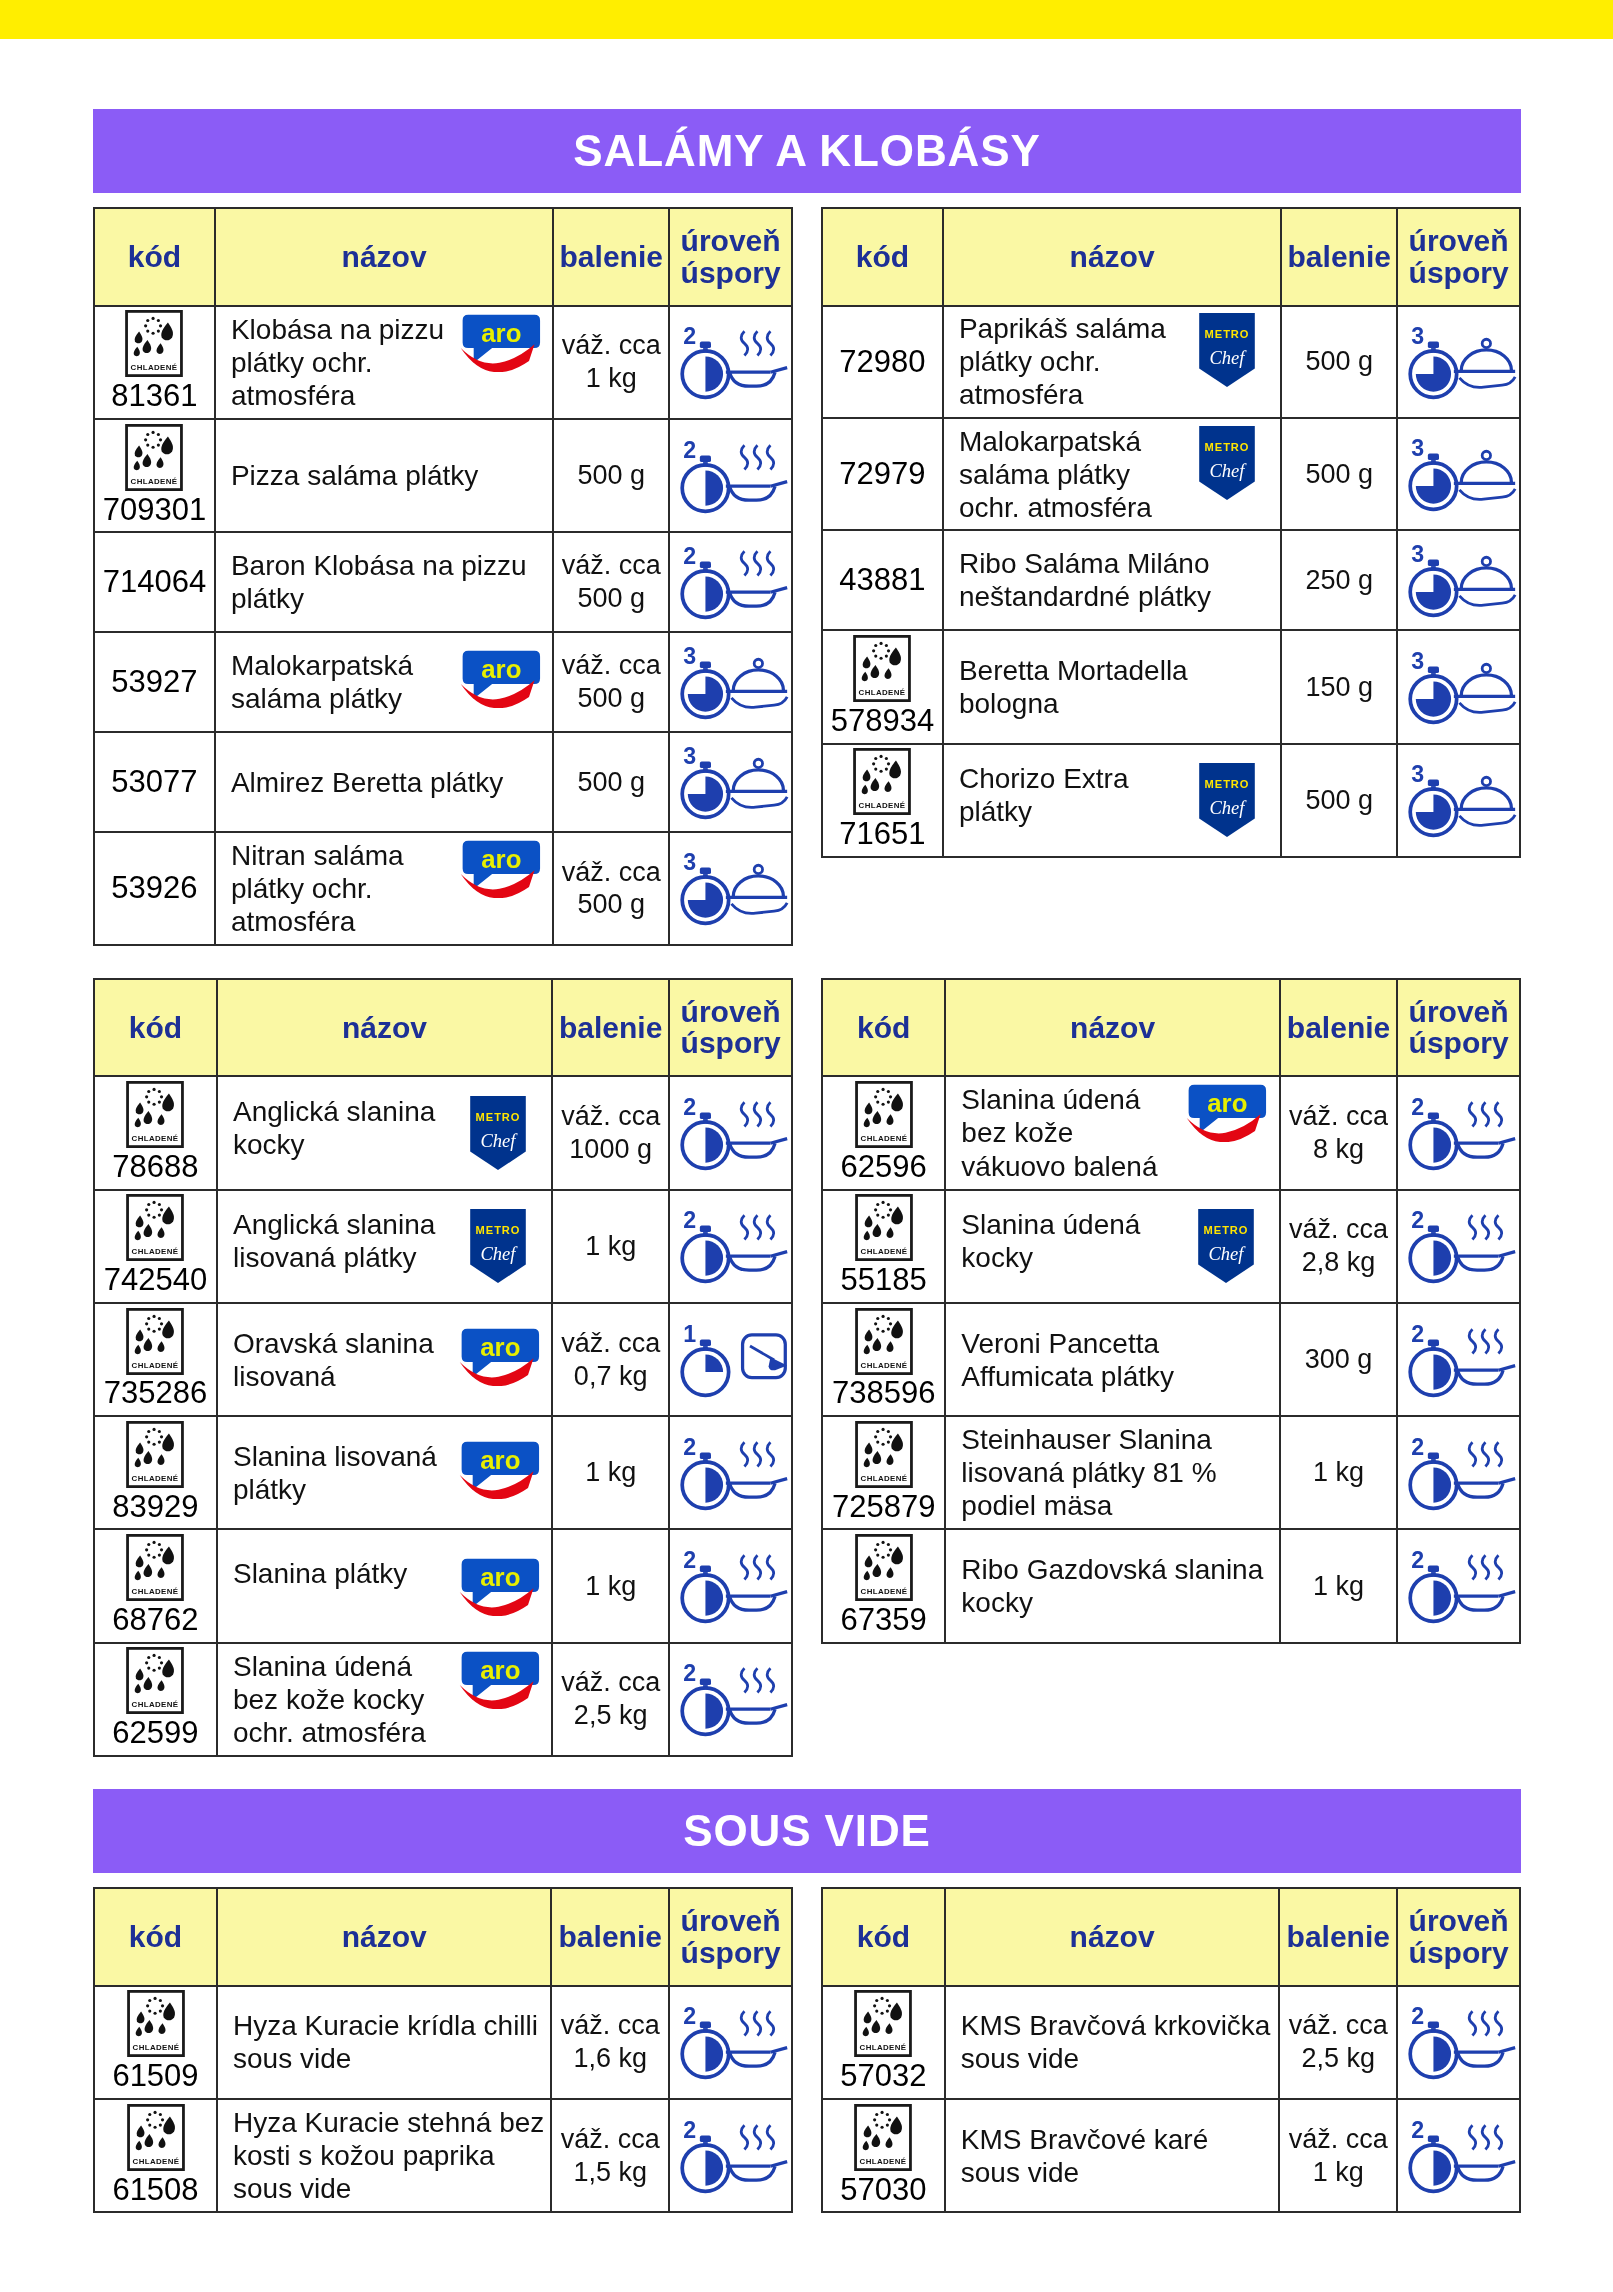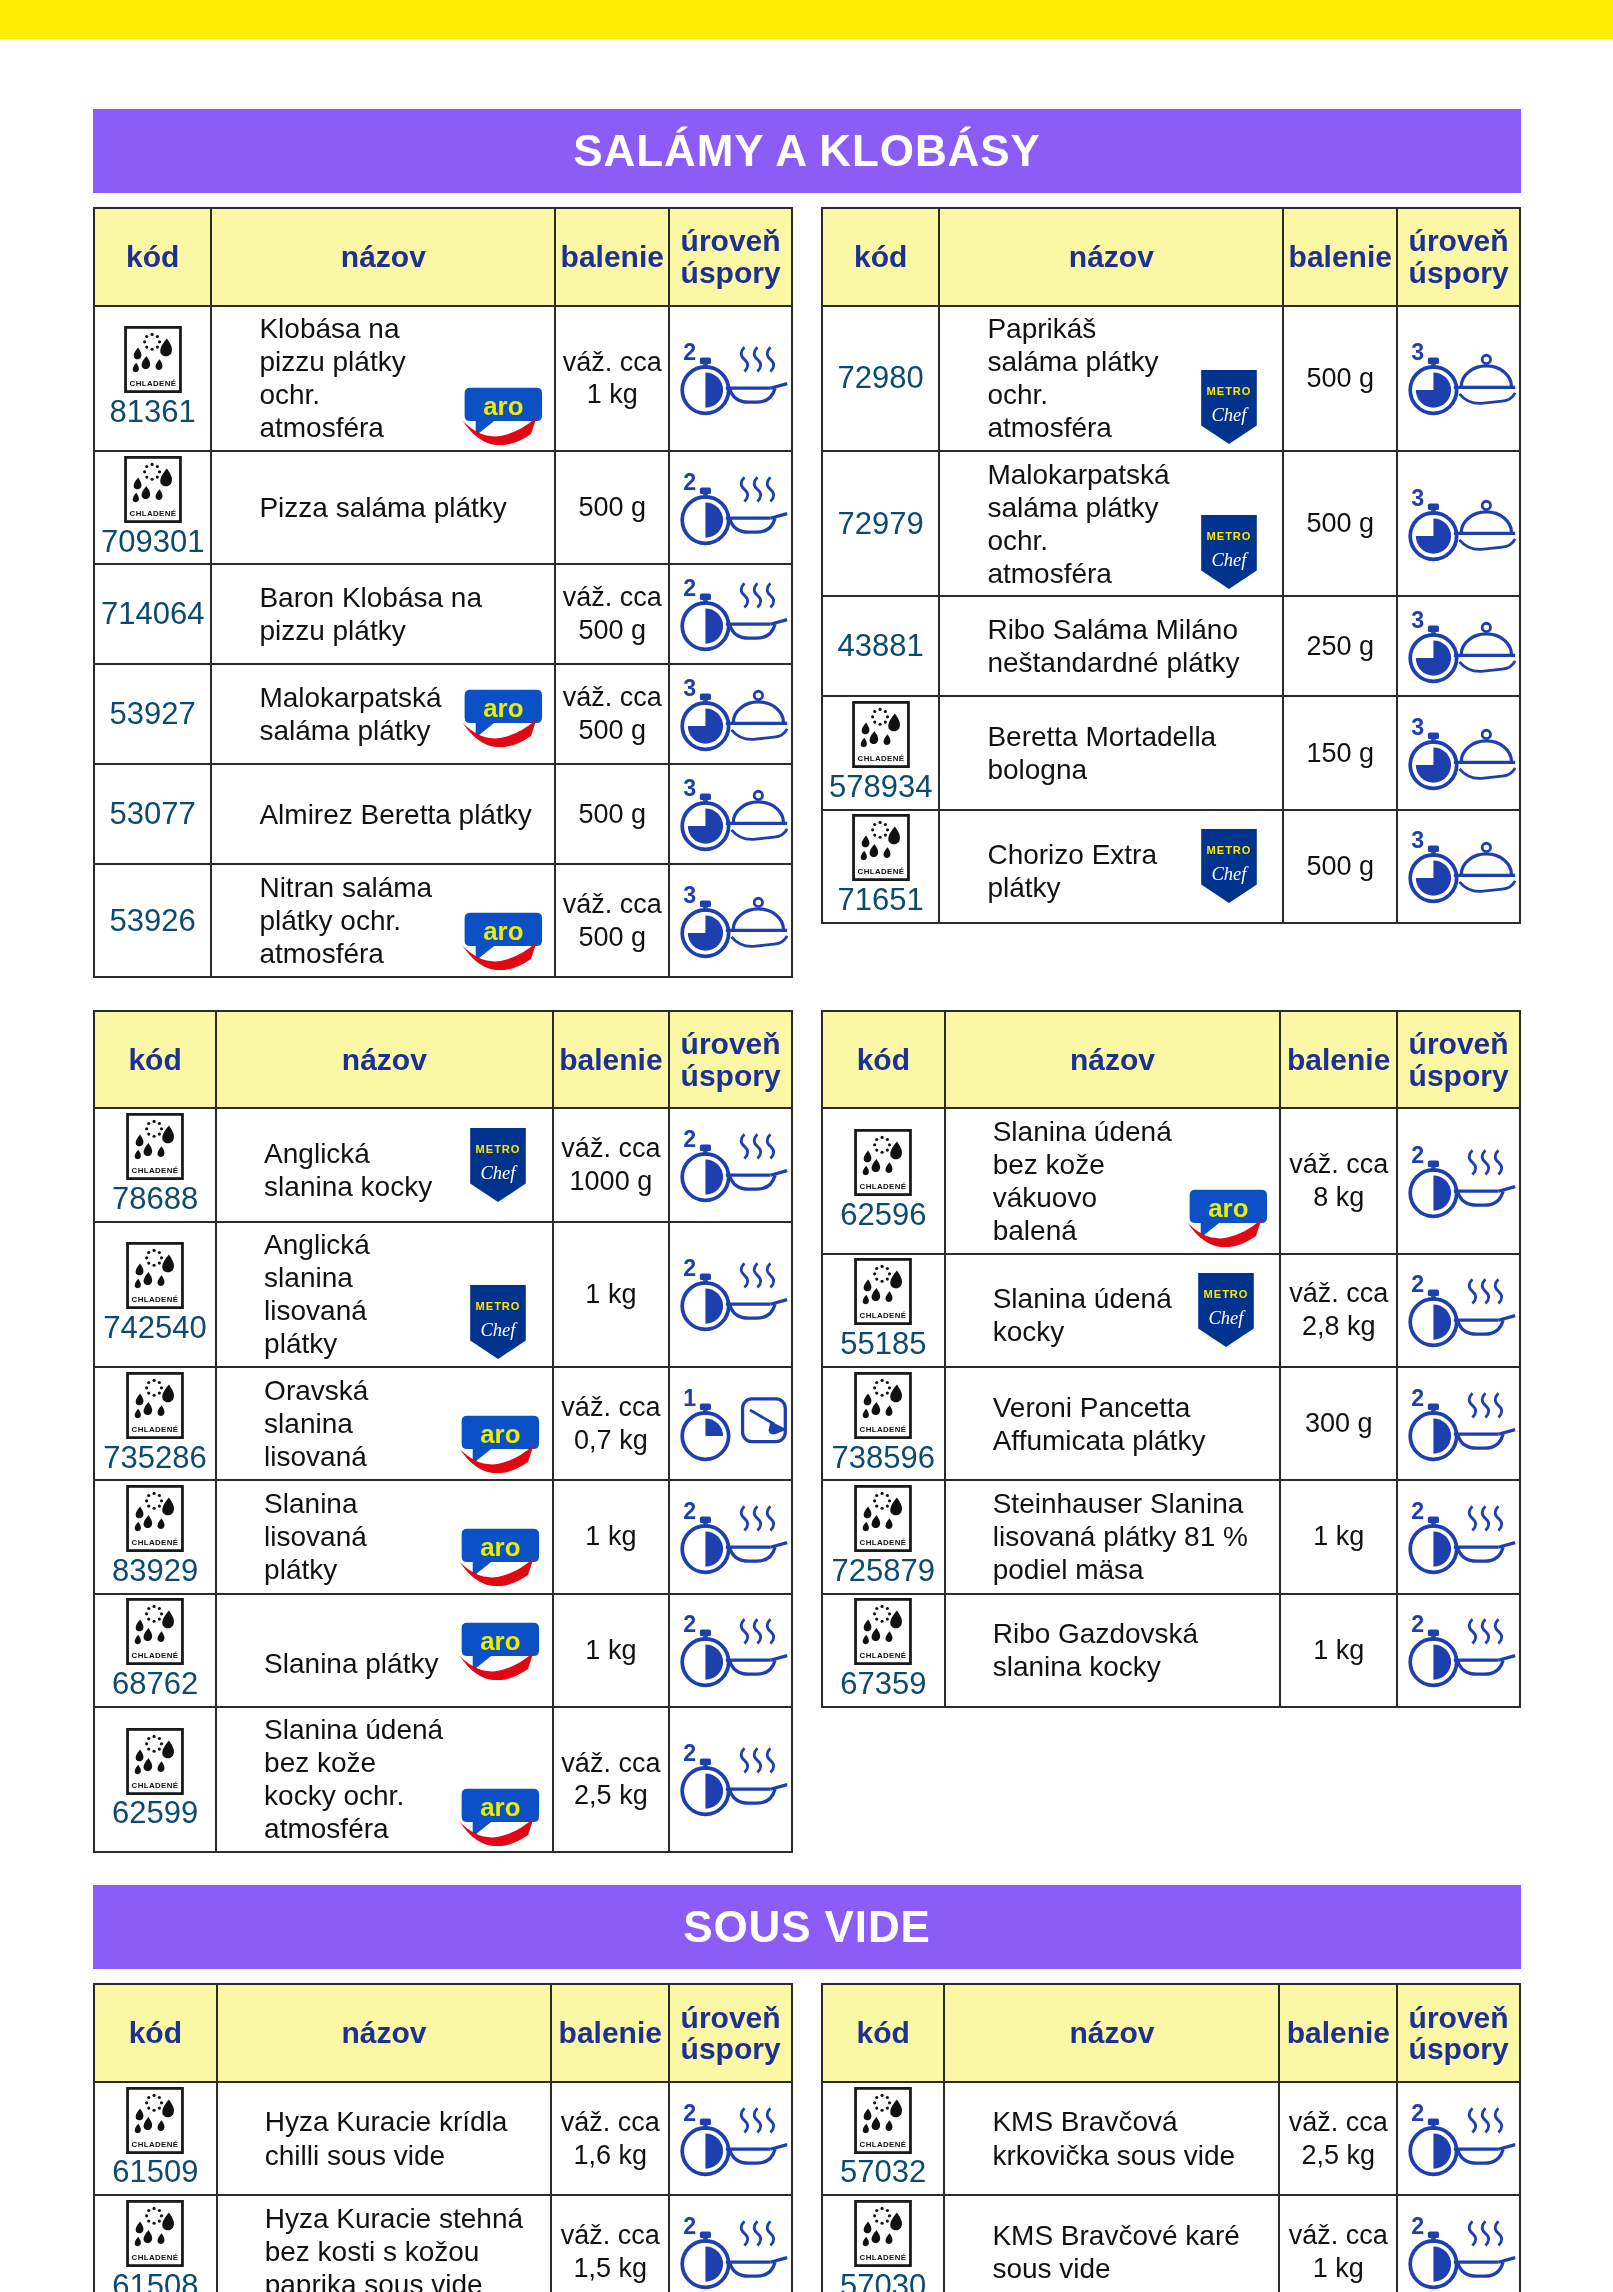--- a/index.html
+++ b/index.html
@@ -21,23 +21,23 @@
   table{border-collapse:collapse;flex:1;table-layout:fixed;background:#fff;}
   col.c1{width:18%;} col.c2{width:50.5%;} col.c3{width:17%;} col.c4{width:14.5%;}
   td,th{border:2.3px solid #2b2b2b;}
   th{
     background:#faf8a4;color:#1d3096;font-size:30px;font-weight:bold;
     height:92px;white-space:pre-line;line-height:1.05;padding:1.9px;
   }
   tr.prow{height:100px;}
   .c-code{text-align:center;vertical-align:middle;padding:3.7px 1.9px;}
   .codewrap{display:flex;flex-direction:column;align-items:center;gap:0.9px;}
-  .code{font-size:31px;color:#0c4a6e;}
+  .code{font-size:31px;color:#000000;}
   .c-name{padding:5.6px 5.6px 5.6px 15px;font-size:28px;line-height:1.18;vertical-align:middle;}
-  .nwrap{display:flex;align-items:flex-end;gap:3.7px;margin-left:32px;}
+  .nwrap{display:flex;align-items:flex-start;gap:3.7px;}
   .nm{flex:1;}
   .brand{width:95px;display:flex;justify-content:center;align-items:center;flex:0 0 auto;}
   .c-pack{text-align:center;font-size:27px;line-height:1.22;padding:3.7px;vertical-align:middle;}
   .c-level{text-align:center;vertical-align:middle;padding:1.9px;}
   svg{display:block;}
   .lvlwrap{display:flex;justify-content:center;}
 </style>
 </head>
 <body>
 

